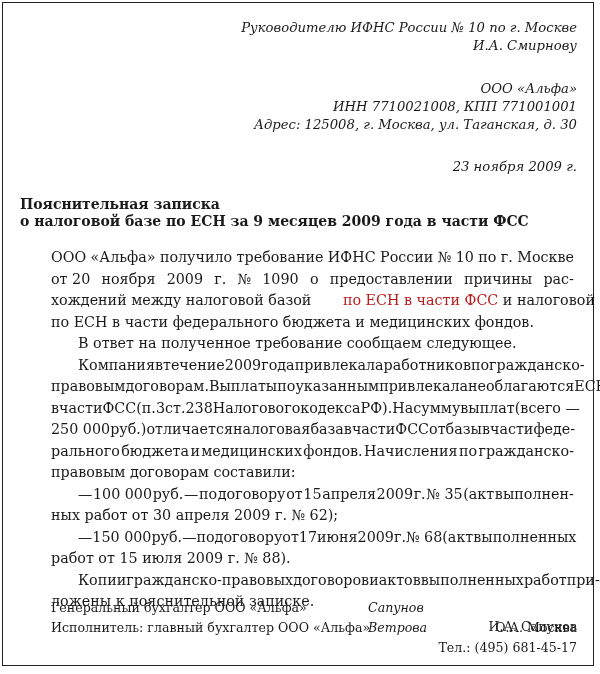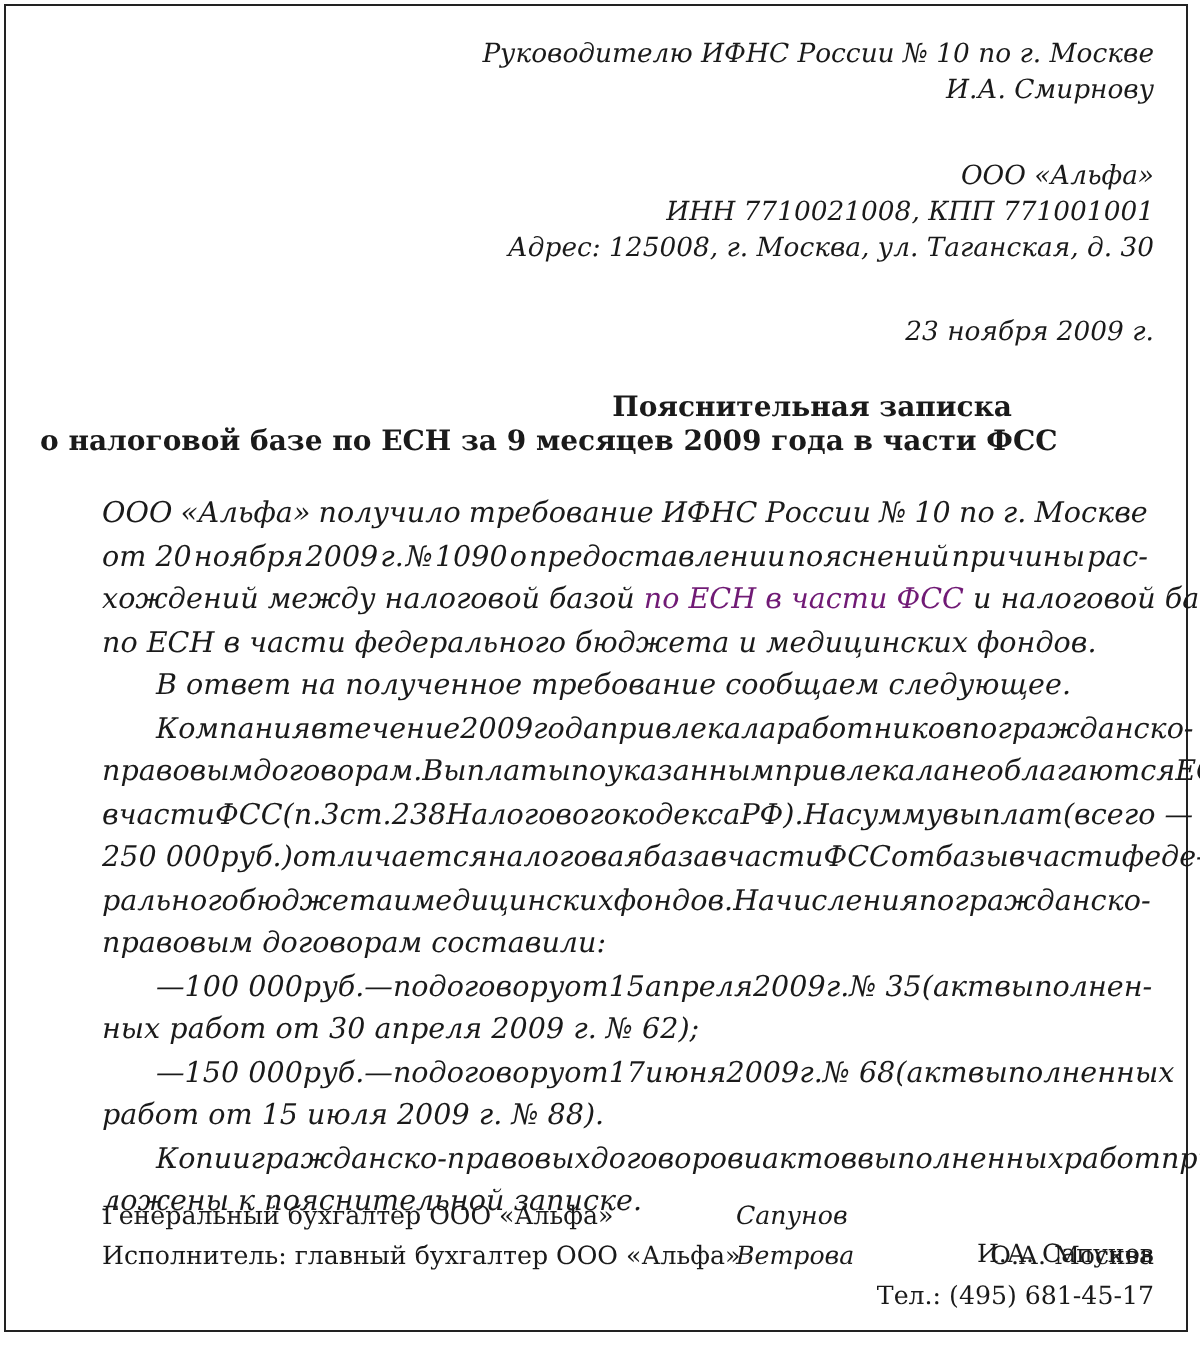--- a/index.html
+++ b/index.html
@@ -3,28 +3,28 @@
 <meta charset="utf-8">
 <style>
   html, body { margin: 0; padding: 0; background: #ffffff; }
   body { width: 600px; height: 674px; position: relative; overflow: hidden;
          font-family: "DejaVu Serif", "Liberation Serif", serif; color: #1a1a1a; }
   .frame { position: absolute; left: 2px; top: 2px; width: 592px; height: 664px;
            border: 1.5px solid #222; box-sizing: border-box; background: #fff; }
   .r { position: absolute; white-space: nowrap; font-size: 13.2px; line-height: 16px; }
   .right { text-align: right; font-style: italic; }
   .hdr { right: 23px; }
-  .title { position: absolute; left: 0; width: 506px; text-align: right;
+  .title { position: absolute; left: 0; width: 506px; text-align: left;
            font-weight: bold; font-size: 14px; white-space: nowrap; }
   .body { position: absolute; left: 51px; width: 523px; font-size: 14.3px; line-height: 21.5px; }
-  .line { display: flex; justify-content: space-between; white-space: nowrap; height: 21.5px; font-style: italic; }
+  .line { display: flex; justify-content: space-between; white-space: nowrap; height: 21.5px; }
   .line.left { justify-content: flex-start; }
   .line.ind { padding-left: 27px; }
   .line span { display: inline-block; }
-  .blue { color: #701a75; }
+  .blue { color: #b91c1c; margin-left: 27px; }
   .sig { position: absolute; font-size: 12.6px; line-height: 20px; white-space: nowrap; }
   .it { font-style: italic; }
 </style>
 </head>
 <body>
 
 <div class="frame"></div>
 
 <div class="r right hdr" style="top:20px;">Руководителю ИФНС России № 10 по г. Москве</div>
 <div class="r right hdr" style="top:38px;">И.А. Смирнову</div>
@@ -52,21 +52,20 @@
     </div>
   <div class="line" id="p1l2">
       <span>от 20</span>
       <span>ноября</span>
       <span>2009</span>
       <span>г.</span>
       <span>№</span>
       <span>1090</span>
       <span>о</span>
       <span>предоставлении</span>
-      <span>пояснений</span>
       <span>причины</span>
       <span>рас-</span>
     </div>
   <div class="line left">
     <span style="white-space:pre">хождений между налоговой базой </span>
     <span class="blue">по ЕСН в части ФСС</span>
     <span style="white-space:pre"> и налоговой базой</span>
   </div>
   <div class="line left">
       <span>по ЕСН в части федерального бюджета и медицинских фондов.</span>

